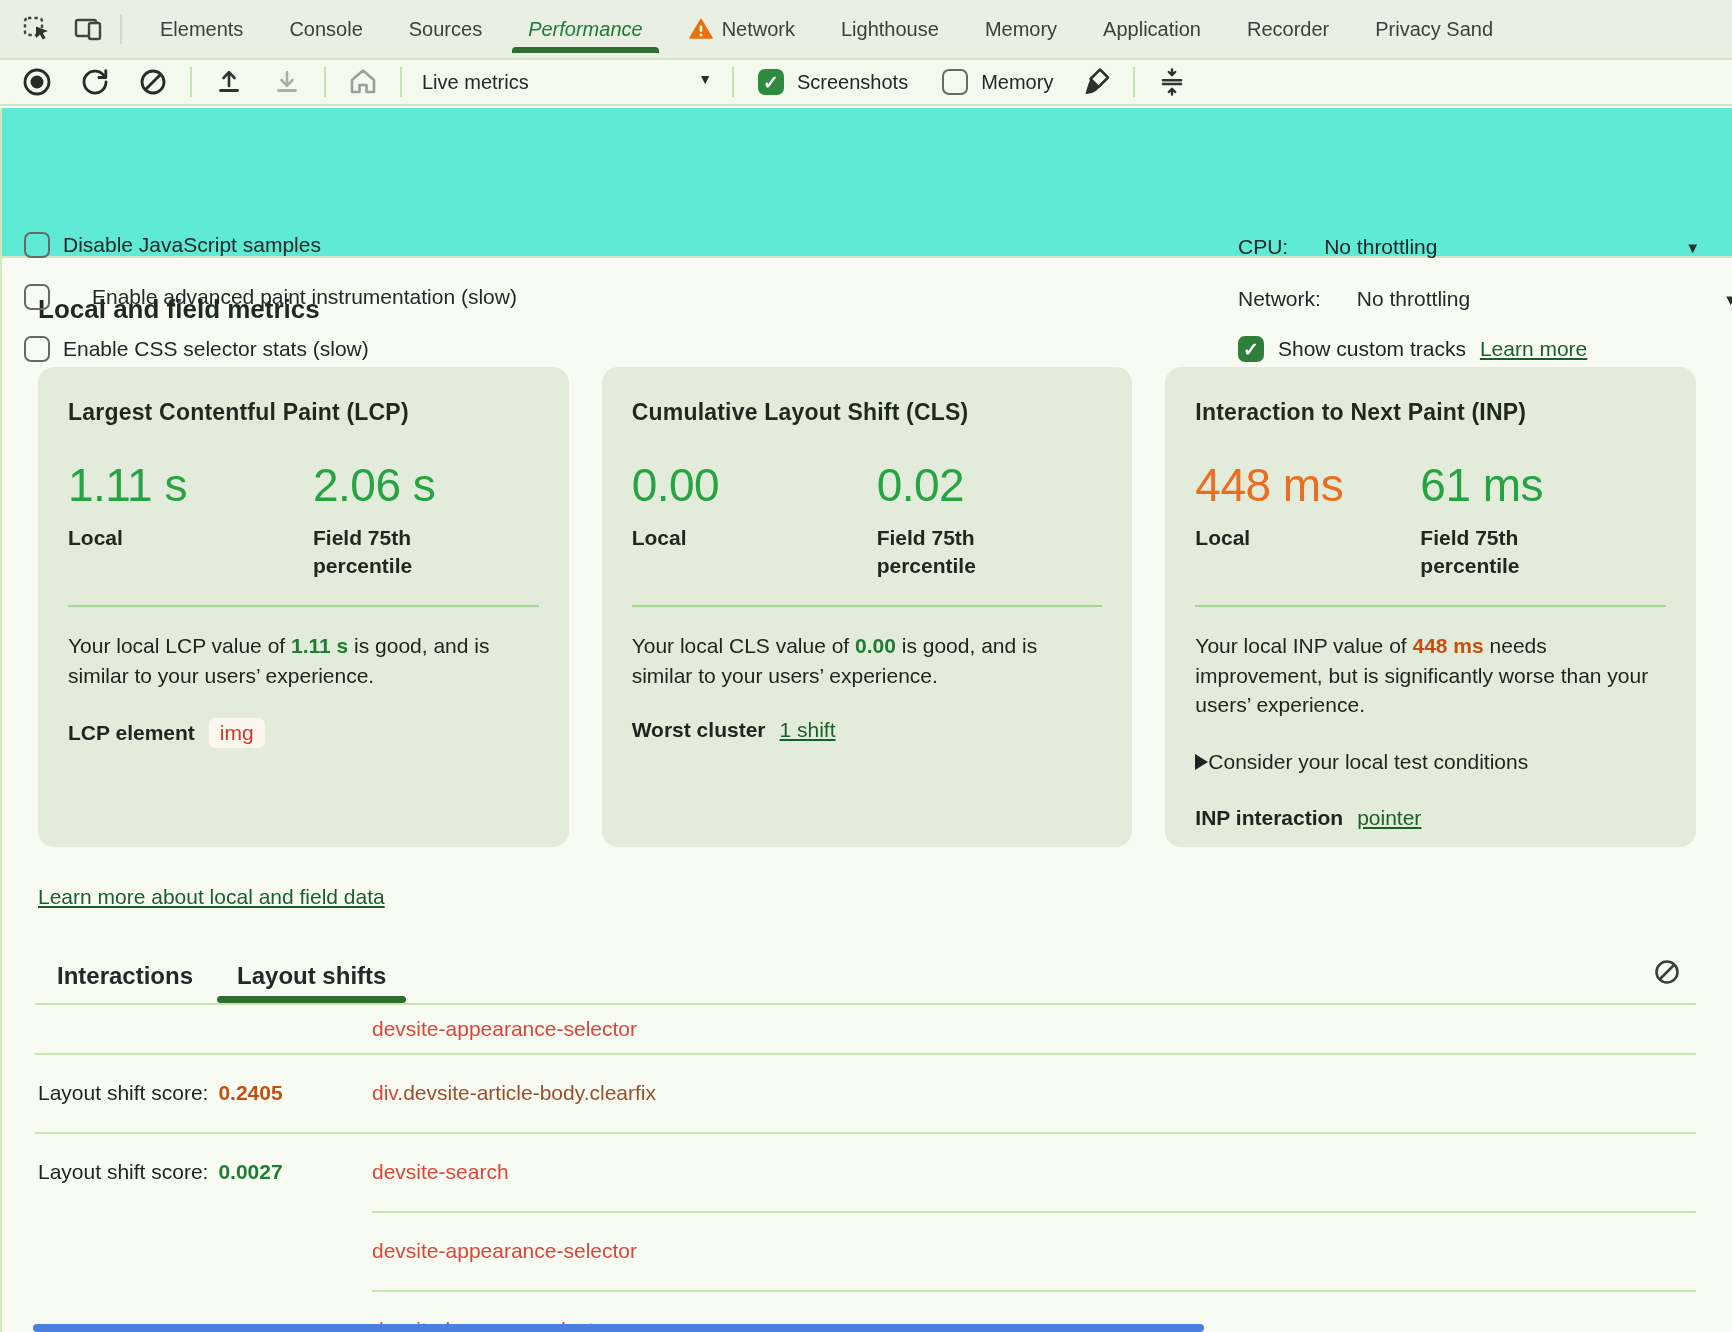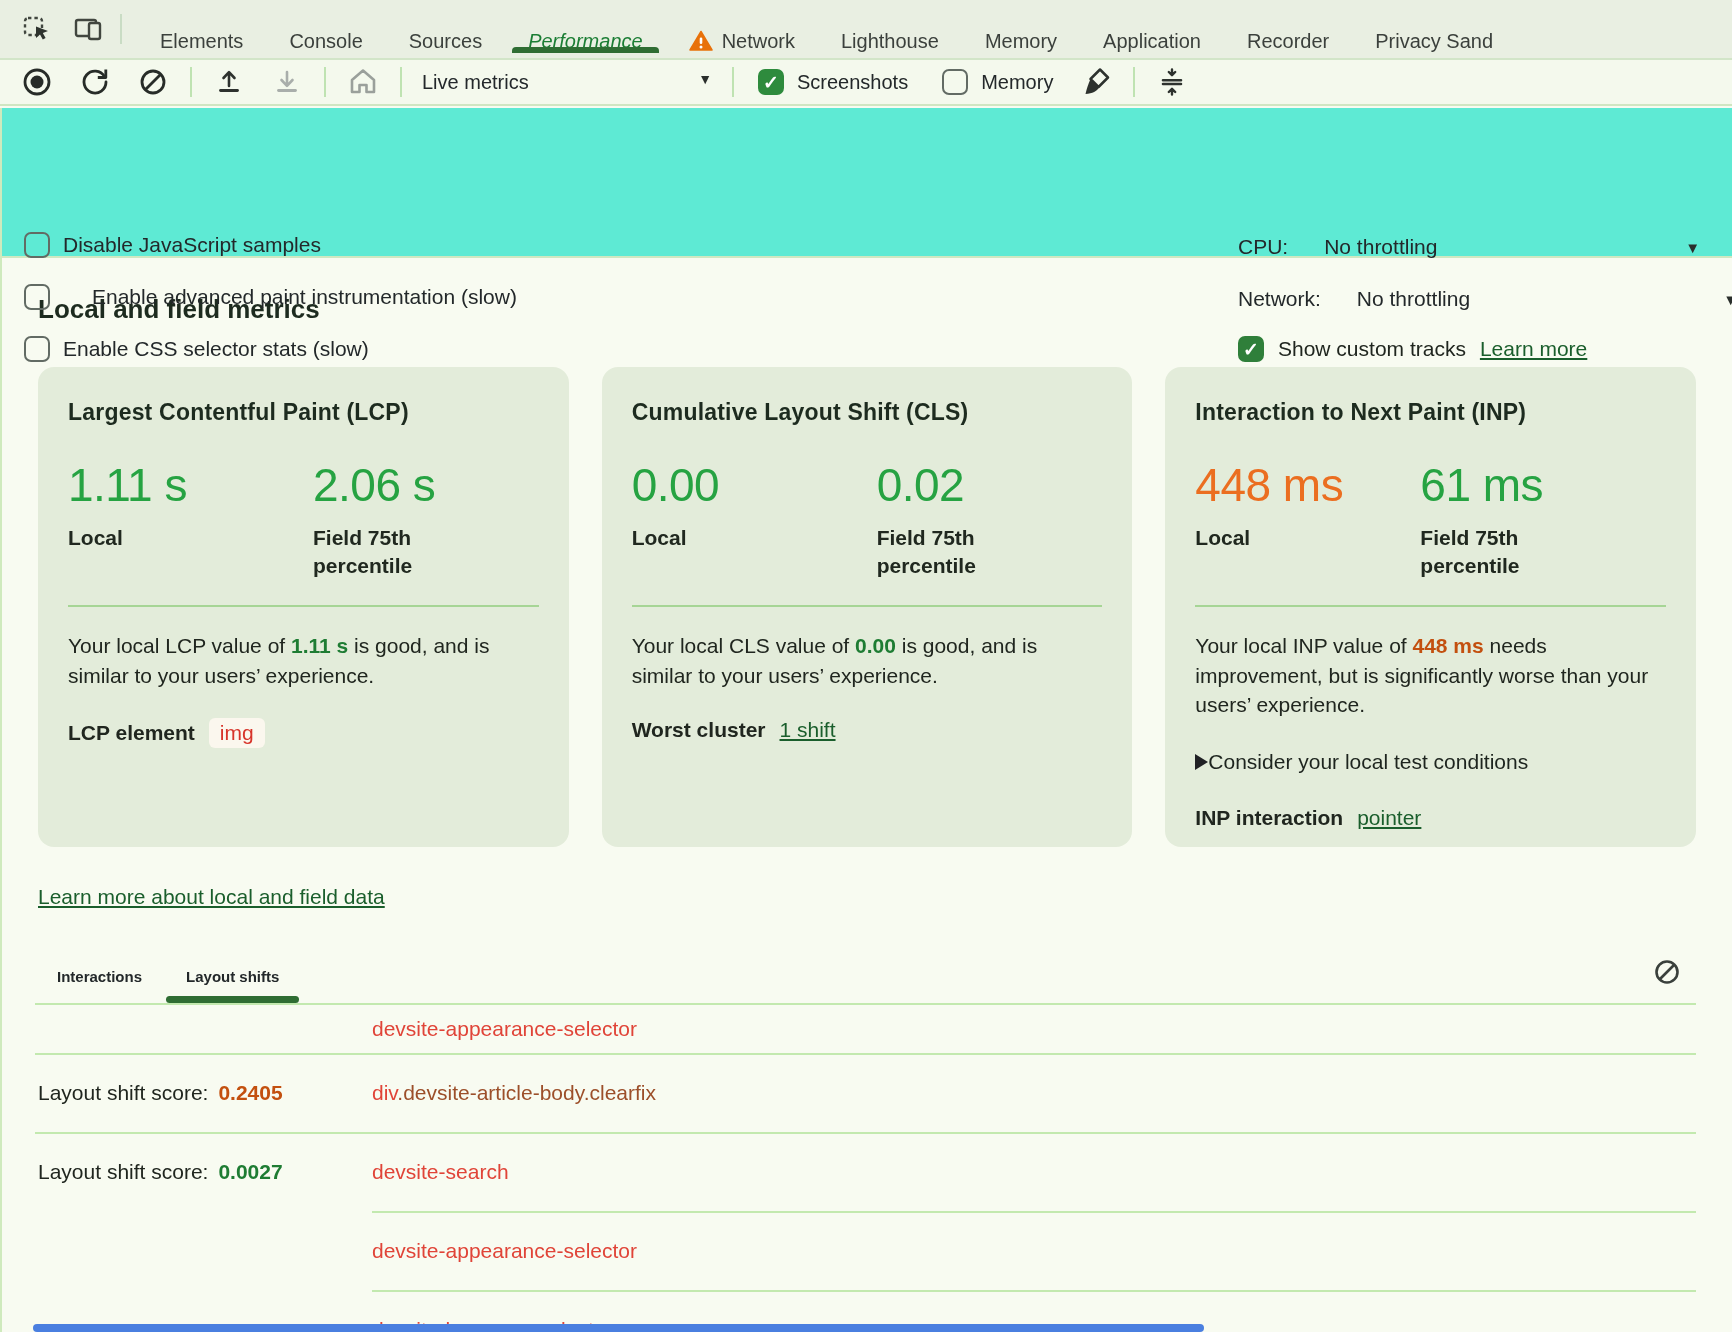--- a/index.html
+++ b/index.html
@@ -13,21 +13,21 @@
   
   .tabbar {
     position:absolute; top:0; left:0; right:0; height:60px;
     background:#e9efe2; border-bottom:2px solid #d2e5c8;
     display:flex; align-items:center; white-space:nowrap; overflow:hidden;
   }
   .icon-btn { display:flex; align-items:center; justify-content:center; width:34px; height:34px; flex:0 0 auto; }
   .tb-divider { width:2px; height:30px; background:#c9dcc4; margin-left:14px; flex:0 0 auto; }
   .tab {
     font-size:20px; color:#3b403c; margin-left:46px; position:relative;
-    display:flex; align-items:flex-end; gap:9px; flex:0 0 auto; height:48px;
+    display:flex; align-items:center; gap:9px; flex:0 0 auto; height:48px;
   }
   .tab.first { margin-left:38px; }
   .tab.active { color:#1b7d34;font-style:italic; }
   .tab.active::after {
     content:""; position:absolute; left:-16px; right:-16px; bottom:0; height:6px;
     background:#2f6d33; border-radius:4px 4px 0 0;
   }
   .tabbar .icon-btn.inspect { margin-left:20px; }
   .tabbar .icon-btn.device { margin-left:18px; }
   
@@ -87,21 +87,21 @@
   .desc .warn-inline { color:#c3500f; font-weight:bold; }
   .card-footer { margin-top:28px; display:flex; align-items:center; gap:14px; font-size:21px; }
   .card-footer .flabel { font-weight:bold; }
   .chip { background:#fbf7ee; color:#d7342a; padding:3px 11px; border-radius:6px; }
   .disclosure { margin-top:30px; display:flex; align-items:center; font-size:21px; color:#1d241e; }
   .tri-right { width:0; height:0; border-left:13px solid #202124; border-top:8px solid transparent; border-bottom:8px solid transparent; }
   .learn-link { display:inline-block; margin-top:38px; font-size:21px; }
   
   .log { margin-top:40px; position:relative; }
   .log-tabs { position:relative; height:54px; display:flex; align-items:center; padding-left:19px; }
-  .log-tab { font-size:15px; font-weight:bold; color:#23282a; position:relative; height:54px; display:flex; align-items:center; }
+  .log-tab { font-size:24px; font-weight:bold; color:#23282a; position:relative; height:54px; display:flex; align-items:center; }
   .log-tab + .log-tab { margin-left:44px; }
   .log-tab.active::after {
     content:""; position:absolute; left:-20px; right:-20px; bottom:0; height:7px;
     background:#2f6d33; border-radius:5px;
   }
   .log-clear { position:absolute; right:14px; top:8px; width:30px; height:30px; }
   .log-sep { height:2px; background:#c3e9af; margin-left:-3px; }
   .rows { }
   .row { position:relative; height:79px; display:flex; align-items:center; font-size:21px; }
   .row.short { height:48px; }

